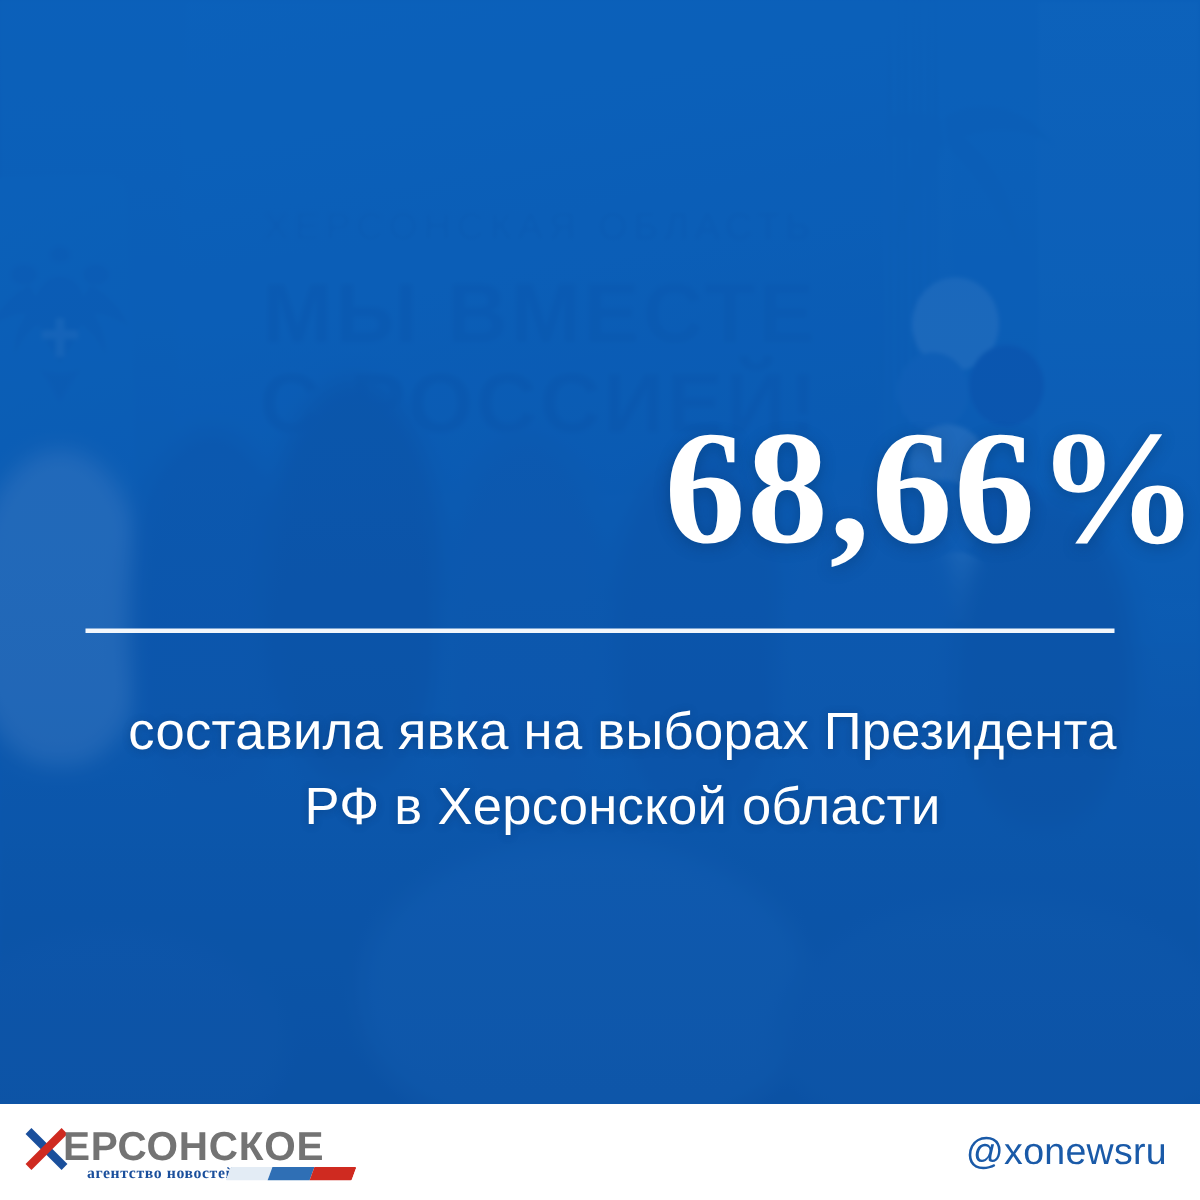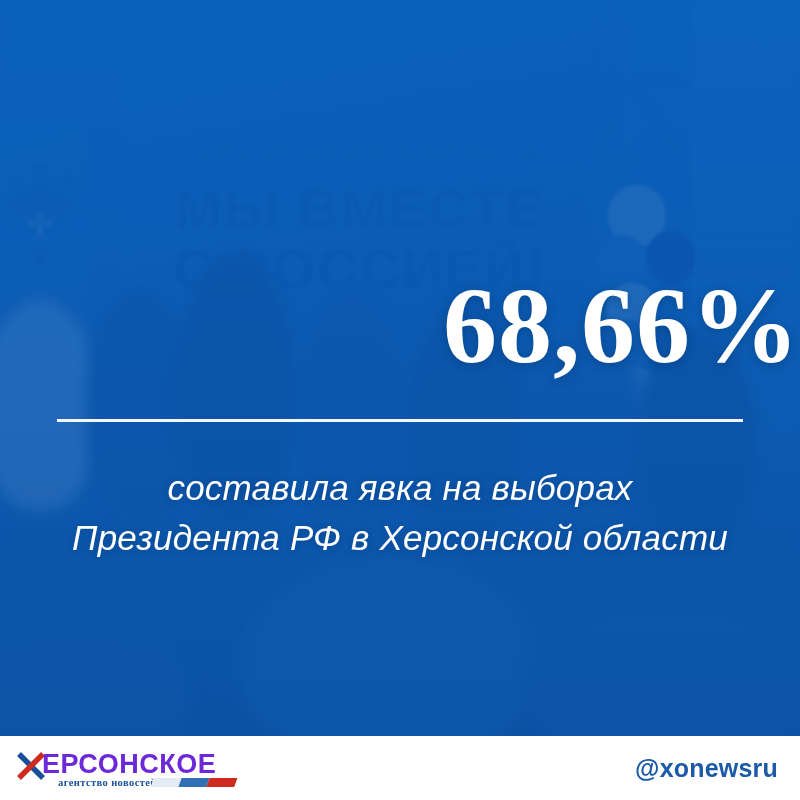--- a/index.html
+++ b/index.html
@@ -186,30 +186,29 @@
     position: absolute;
     left: 57px; top: 419px;
     width: 686px;
     height: 3px;
     background: #ffffff;
     opacity: .95;
   }
 
   .caption {
     position: absolute;
-    left: 70px; top: 463px;
+    left: 85px; top: 463px;
     width: 660px;
     text-align: center;
     color: #ffffff;
     font-size: 35px;
     font-weight: 400;
     line-height: 1.44;
     letter-spacing: .2px;
     text-shadow: 0 1px 6px rgba(4,40,80,.30);
-    font-style: italic;
   }
 
   
   .footer {
     position: absolute;
     left: 0; top: 736px;
     width: 800px; height: 64px;
     background: #ffffff;
   }
 
@@ -222,21 +221,21 @@
     position: absolute;
     left: 0; top: 3px;
     width: 30px; height: 30px;
   }
   .logo-word {
     position: absolute;
     left: 26px; top: 1px;
     font-size: 27px;
     font-weight: 700;
     letter-spacing: .5px;
-    color: #6d28d9;
+    color: #737373;
     font-family: "Liberation Sans", sans-serif;
     text-align: right;
   }
   .logo-sub {
     position: absolute;
     left: 42px; top: 29px;
     font-size: 10.5px;
     font-weight: 700;
     letter-spacing: .4px;
     color: #1a4f9c;
@@ -251,21 +250,21 @@
     border-radius: 1px;
   }
   .tri-w { position:absolute; left:0;   top:0; width:33%; height:100%; background:#e3ecf5; }
   .tri-b { position:absolute; left:33%; top:0; width:34%; height:100%; background:#2f6fb5; }
   .tri-r { position:absolute; left:67%; top:0; width:33%; height:100%; background:#cf2a20; }
 
   .handle {
     position: absolute;
     right: 22px; top: 18px;
     font-size: 25px;
-    font-weight: 700;
+    font-weight: 400;
     color: #1a5aa8;
     letter-spacing: .2px;
   }
 </style>
 </head>
 <body>
 
 <div id="poster">
 
   <div class="image-area">

